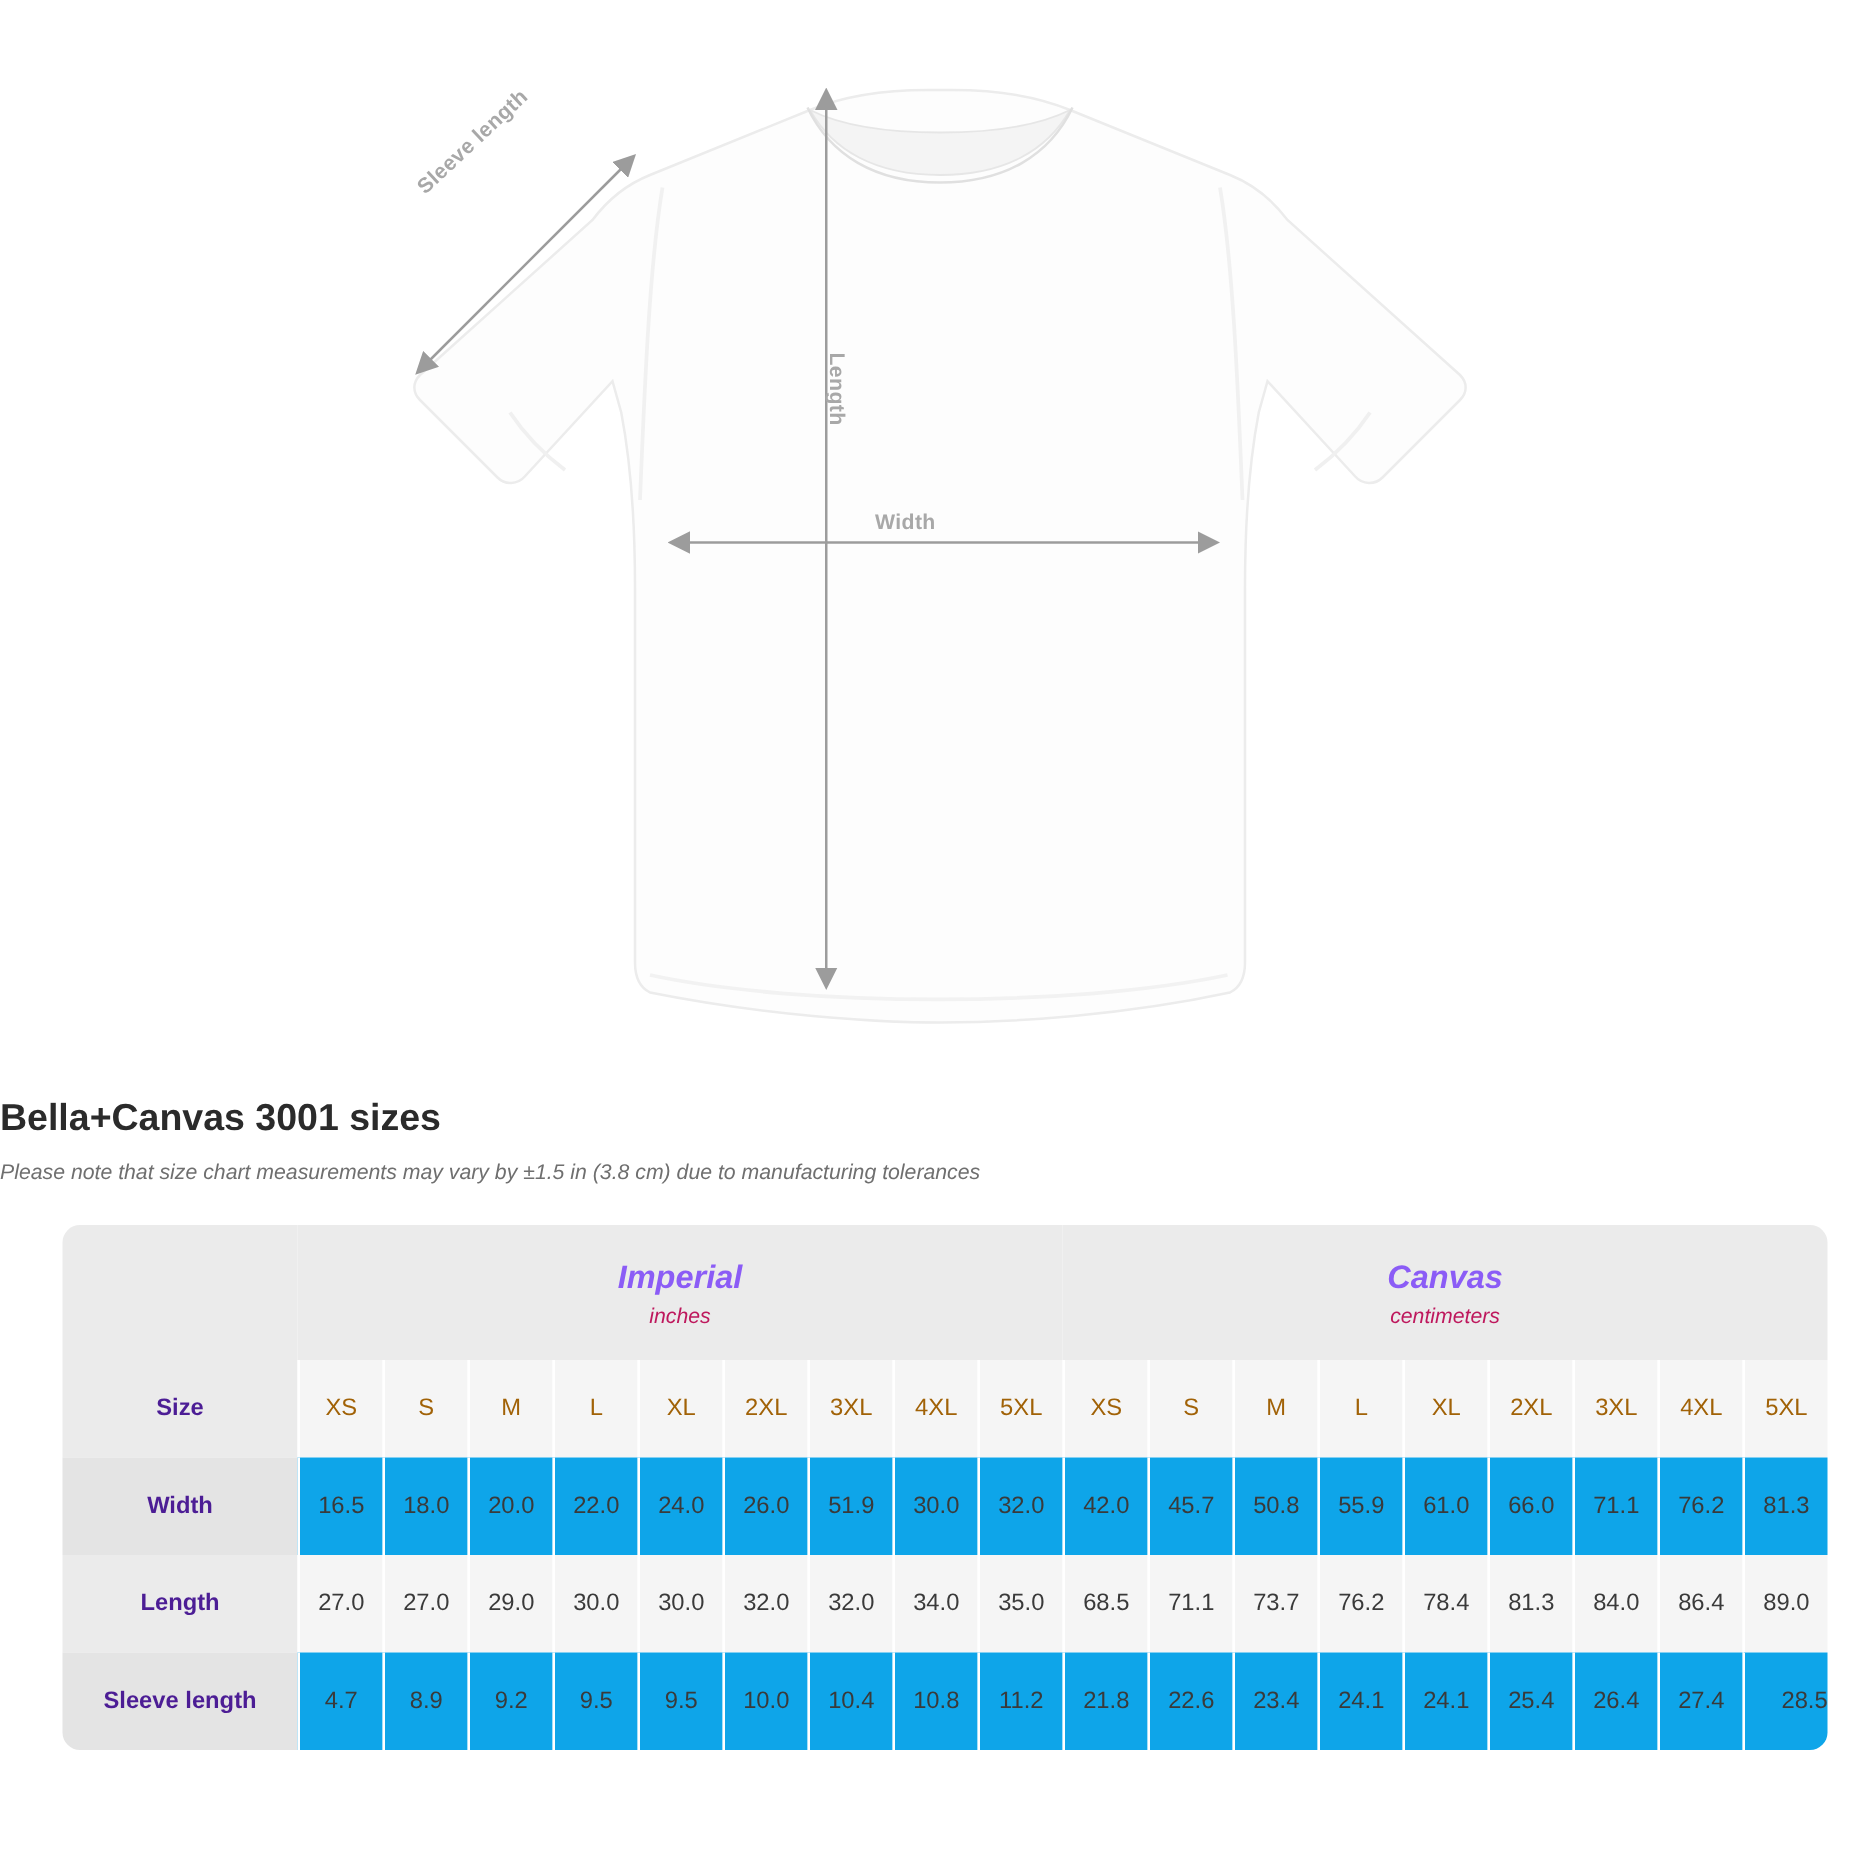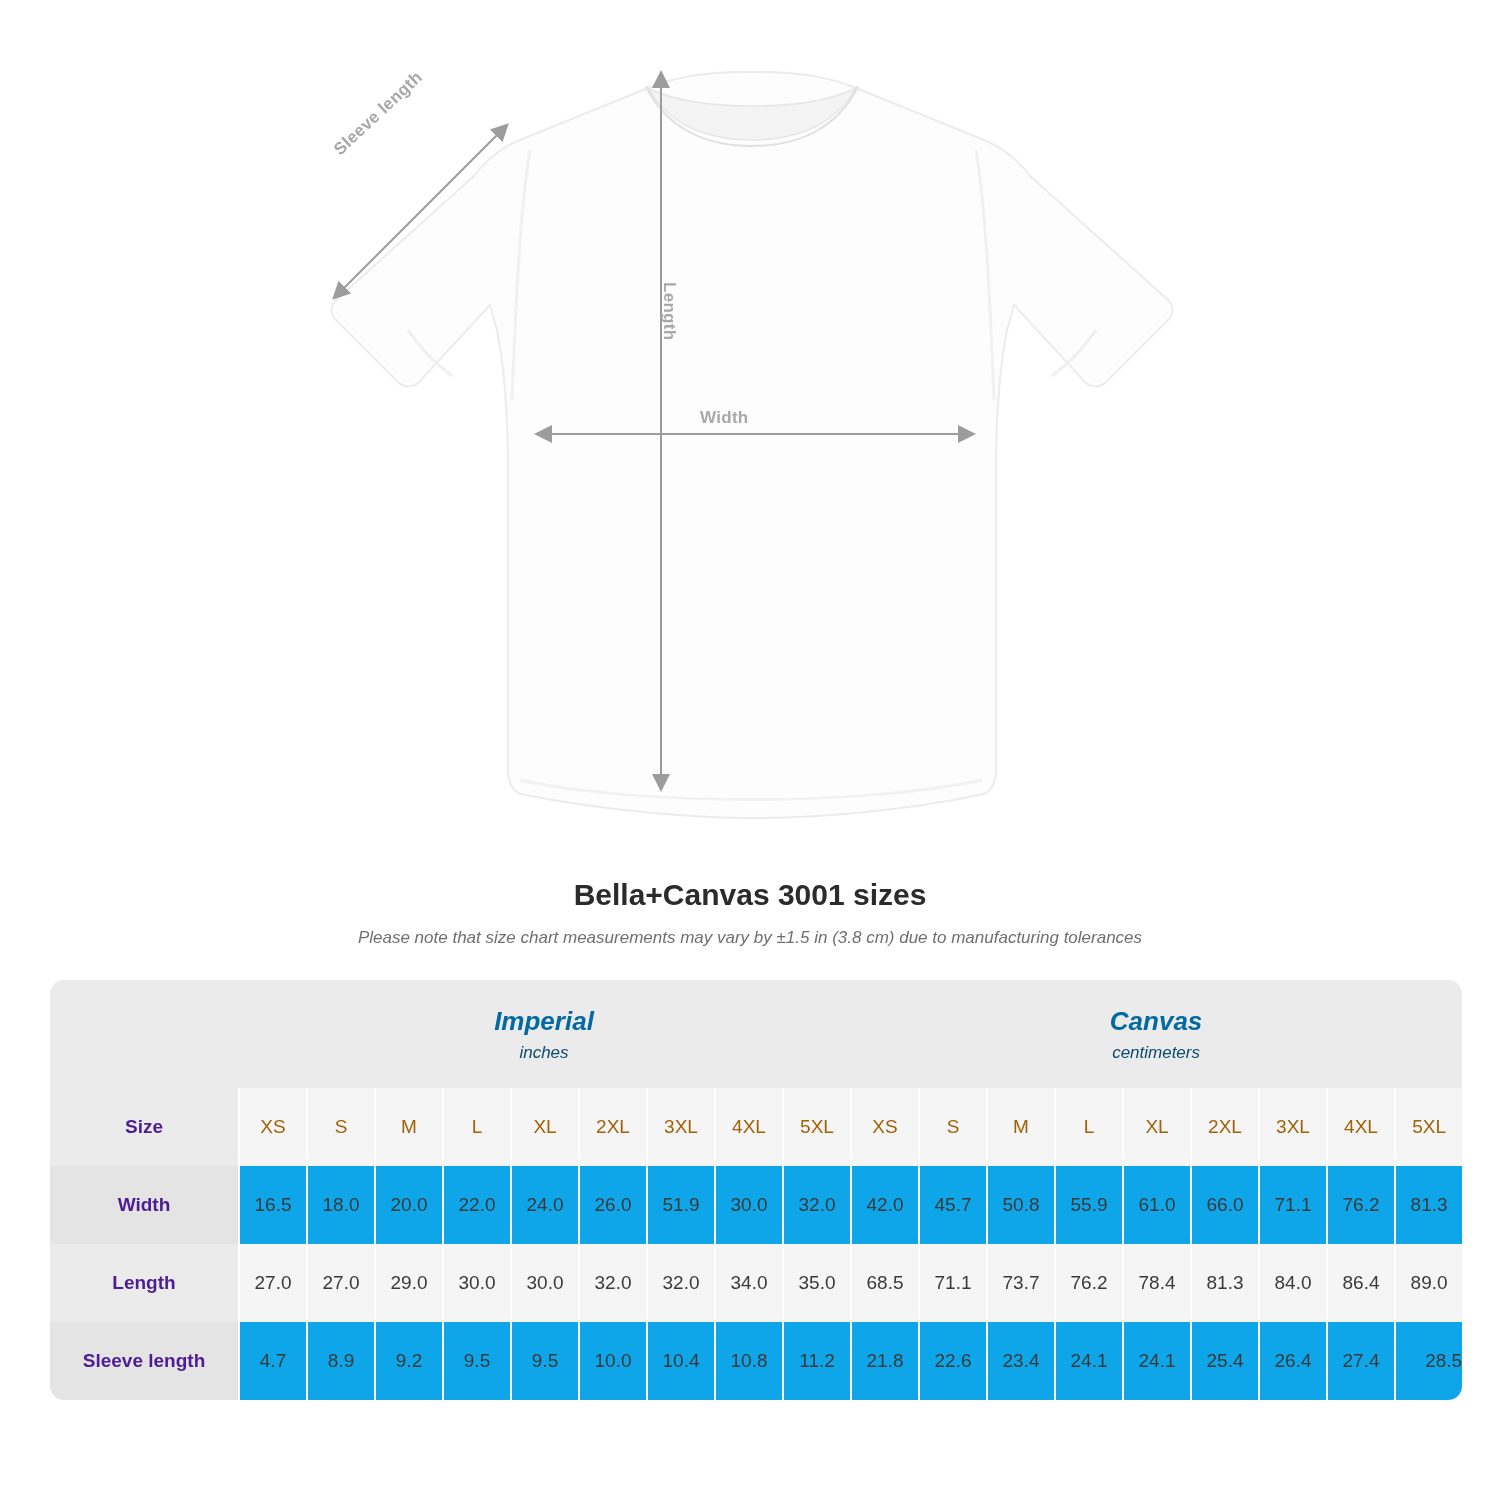--- a/index.html
+++ b/index.html
@@ -48,21 +48,21 @@
   }
   #label-sleeve {
     left: 330px;
     top: 145px;
     transform: rotate(-43deg);
     transform-origin: left top;
   }
 
   
   .title-block {
-    text-align: center;
+    text-align: left;
     margin-top: 18px;
   }
   .chart-title {
     font-size: 30px;
     font-weight: bold;
     color: #2b2b2b;
     margin: 0 0 16px 0;
   }
   .chart-note {
     font-size: 17px;
@@ -91,26 +91,26 @@
     height: 108px;
     text-align: center;
     vertical-align: middle;
   }
   .unit-head.left  { border-top-left-radius: 14px; }
   .unit-head.right { border-top-right-radius: 14px; }
   .unit-name {
     font-size: 26px;
     font-weight: bold;
     font-style: italic;
-    color: #0369a1;
+    color: #8b5cf6;
   }
   .unit-sub {
     font-size: 17px;
     font-style: italic;
-    color: #0c4a6e;
+    color: #be185d;
     margin-top: 6px;
   }
 
   .row-head {
     background: #ebebeb;
     text-align: center;
     font-weight: bold;
     color: #4c1d95;
     font-size: 19px;
     height: 78px;

